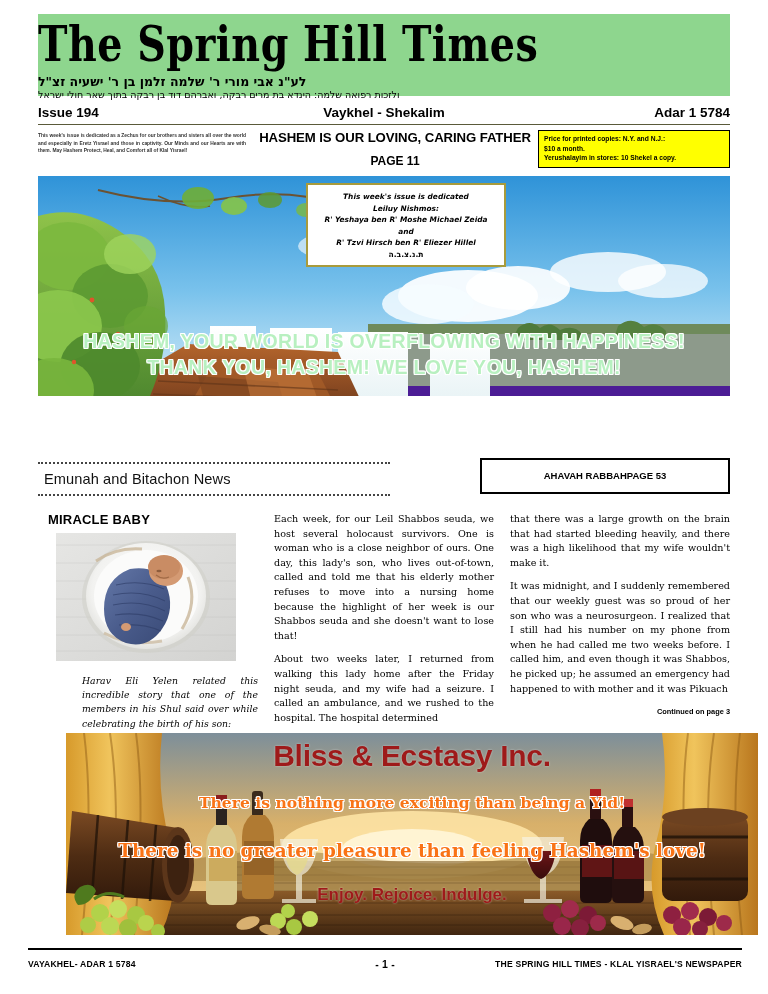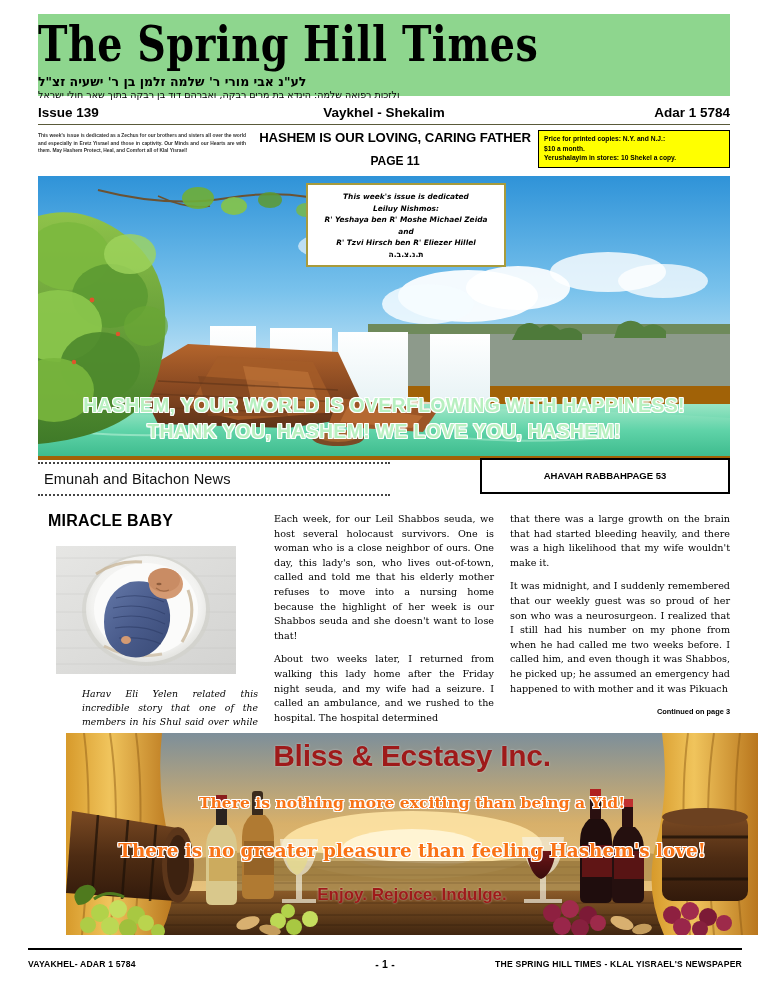--- a/index.html
+++ b/index.html
@@ -118,23 +118,23 @@
     font-size: 6.7px;
     line-height: 9.6px;
     font-weight: 700;
     color: #000;
   }
 
   
   .hero {
     position: absolute;
     left: 38px; top: 176px;
-    width: 692px; height: 284px;
+    width: 692px; height: 220px;
     overflow: hidden;
-    background: #a16207;
+    background: #4c1d95;
   }
   .hero-svg { display:block; width:692px; height:280px; }
 
   .hero-dedication {
     position: absolute;
     left: 268px; top: 7px;
     width: 200px;
     background: #ffffff;
     border: 2px solid #a89b3c;
     padding: 6px 4px 5px 4px;
@@ -206,24 +206,24 @@
   .article {
     position: absolute;
     left: 38px; top: 512px;
     width: 692px; height: 214px;
     display: flex;
     gap: 16px;
   }
   .col { width: 220px; }
 
   .art-title {
-    font-size: 16px;
-    font-weight: 700;
-    color: #000;
-    margin-bottom: 16px;
+    font-size: 13px;
+    font-weight: 700;
+    color: #000;
+    margin-bottom: 6px;
     margin-left: 10px;
     letter-spacing: 0.2px;
   }
   .baby-photo {
     width: 180px; height: 128px;
     margin-left: 18px;
     border: 0;
     display: block;
   }
   .art-lede {
@@ -320,21 +320,21 @@
 
 <div class="page">
 
   <div class="masthead">
     <div class="masthead-title">The Spring Hill Times</div>
     <div class="masthead-heb1">לע"נ אבי מורי ר' שלמה זלמן בן ר' ישעיה זצ"ל</div>
     <div class="masthead-heb2">ולזכות רפואה שלמה: הינדא בת מרים רבקה, ואברהם דוד בן רבקה בתוך שאר חולי ישראל</div>
   </div>
 
   <div class="issue-bar">
-    <span class="issue-left">Issue 139</span>
+    <span class="issue-left">Issue 194</span>
     <span class="issue-center">Vaykhel - Shekalim</span>
     <span class="issue-right">Adar 1 5784</span>
   </div>
 
   <div class="top-strip">
     <div class="ded-note">This week's issue is dedicated as a Zechus for our brothers and sisters all over the world and especially in Eretz Yisrael and those in captivity. Our Minds and our Hearts are with them. May Hashem Protect, Heal, and Comfort all of Klal Yisrael!</div>
     <div class="headline-block">
       <div class="headline-main">HASHEM IS OUR LOVING, CARING FATHER</div>
       <div class="headline-page">PAGE 11</div>
     </div>

